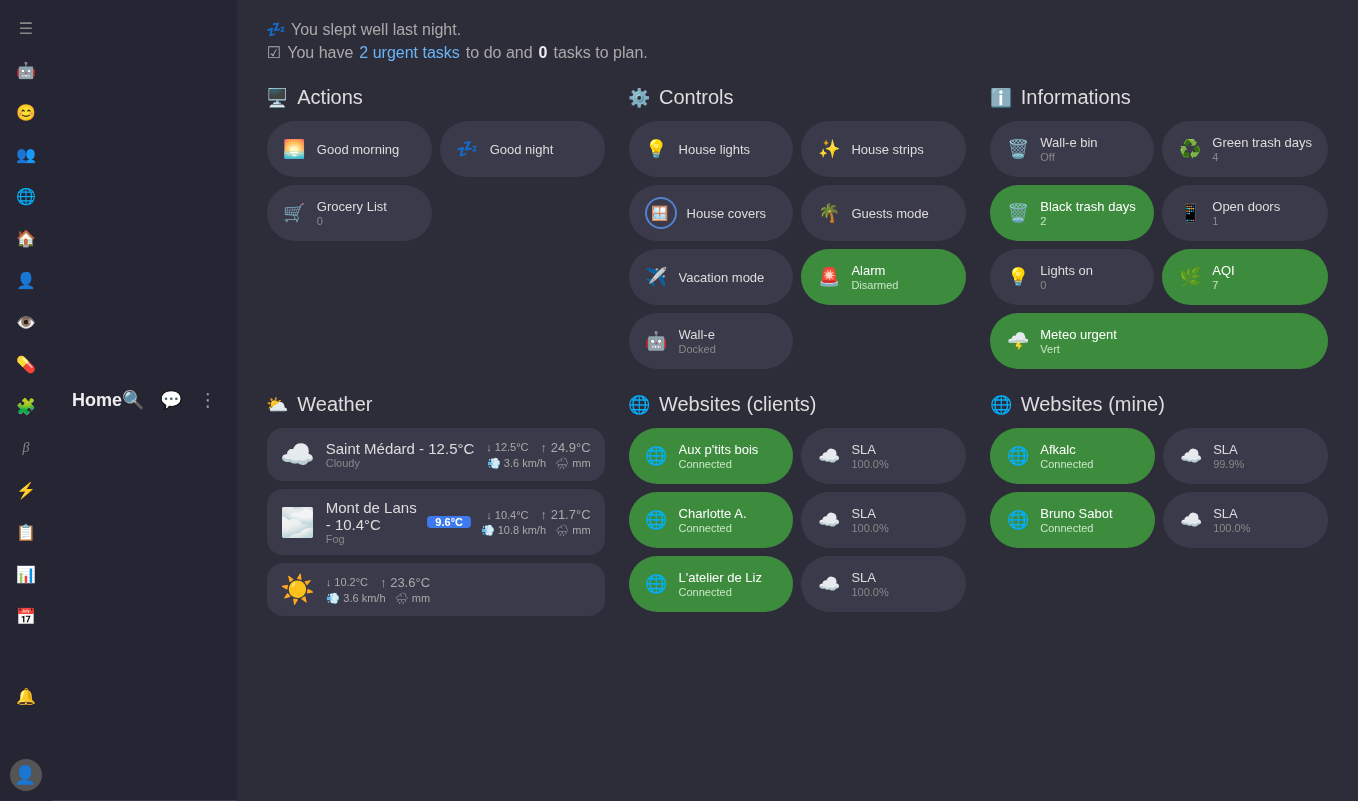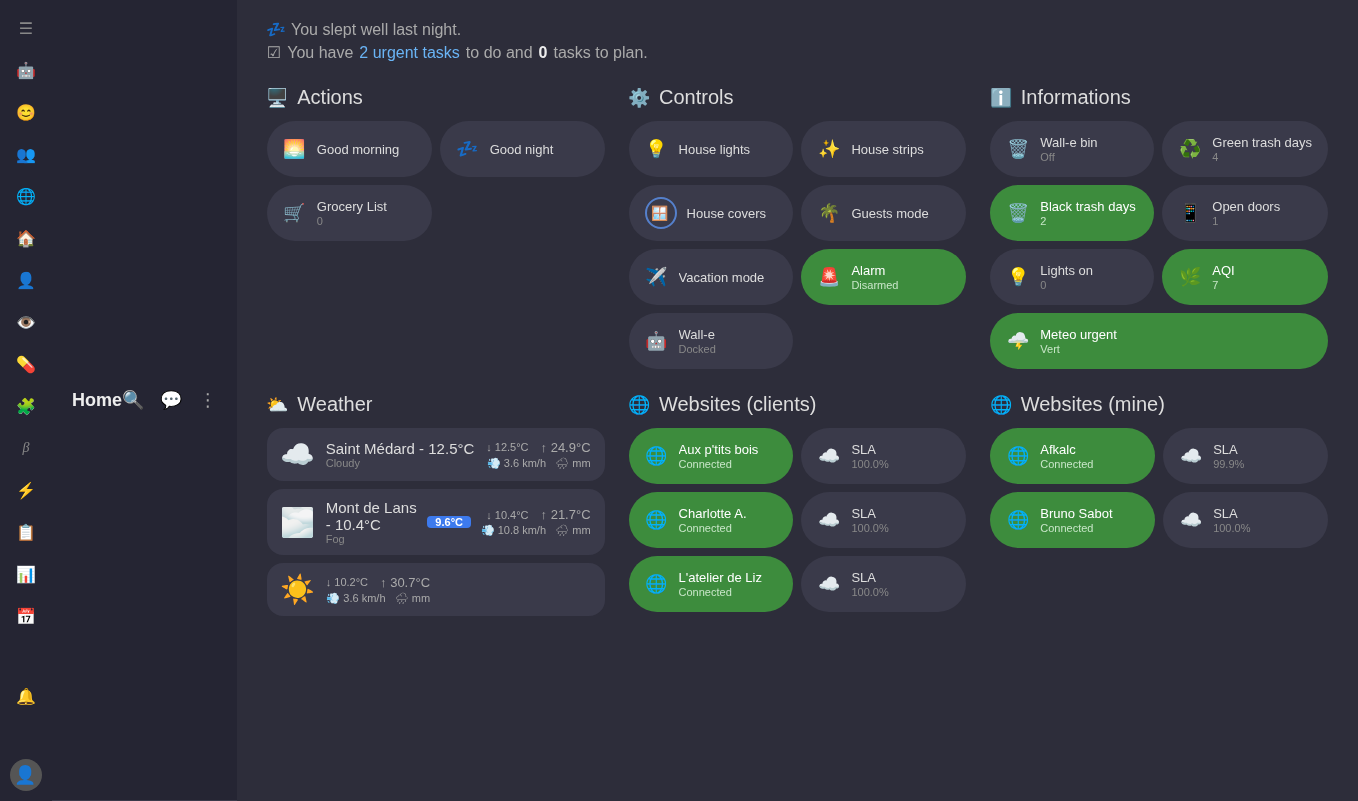--- a/index.html
+++ b/index.html
@@ -440,21 +440,21 @@
                 <div class="weather-temp-high">↑ 21.7°C</div>
               </div>
               <div class="weather-stat">💨 10.8 km/h &nbsp; 🌧 mm</div>
             </div>
           </div>
           <div class="weather-row">
             <span class="weather-icon" style="color:#f5c518;">☀️</span>
             <div class="weather-stats">
               <div class="weather-temps">
                 <div class="weather-temp-low">↓ 10.2°C</div>
-                <div class="weather-temp-high">↑ 30.7°C</div>
+                <div class="weather-temp-high">↑ 23.6°C</div>
               </div>
               <div class="weather-stat">💨 3.6 km/h &nbsp; 🌧 mm</div>
             </div>
           </div>
         </div>
       </div>
 
       <div class="section-panel">
         <div class="section-header">
           <span class="section-header-icon">🌐</span>

